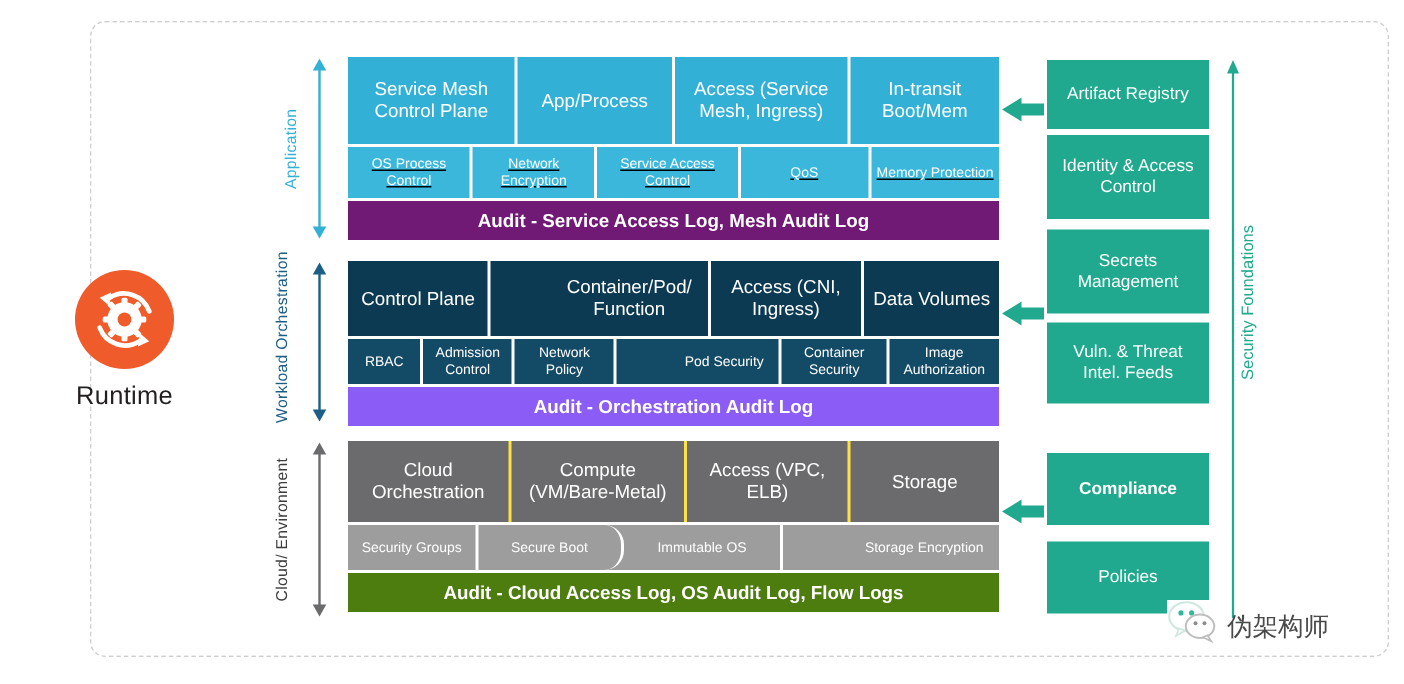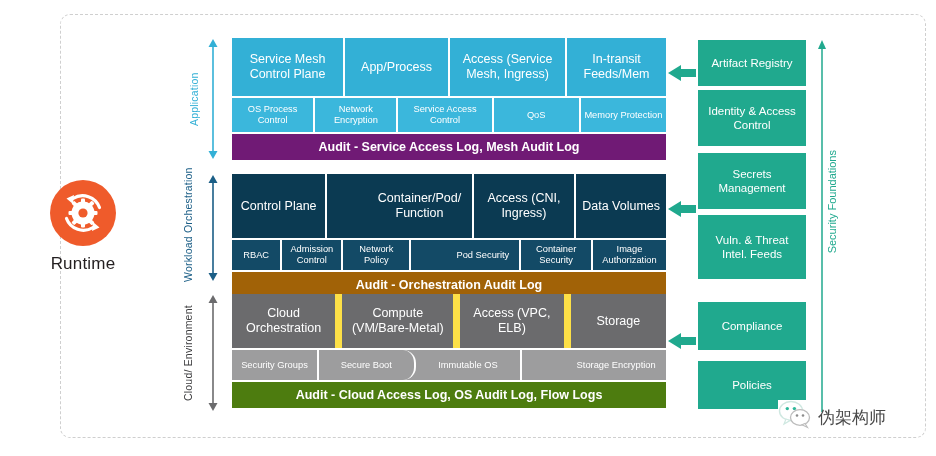--- a/index.html
+++ b/index.html
@@ -47,37 +47,37 @@
   .row-sub .cell{font-size:9.3px;}
   .row-audit{
     display:flex;align-items:center;justify-content:center;
     color:#fff;font-size:12.5px;font-weight:bold;height:26px;box-sizing:border-box;
   }
 
   
   .app .row-main{background:#33b0d6;height:58px;}
   .app .row-main .cell{border-right:2px solid #ffffff;}
   .app .row-main .cell:last-child{border-right:none;}
-  .app .row-sub{background:#3bb7dc;height:34px;margin-top:2px;}
+  .app .row-sub{background:#3bb7dc;height:34px;margin-top:2px;text-decoration:underline;}
   .app .row-sub .cell{border-right:2px solid #ffffff;}
   .app .row-sub .cell:last-child{border-right:none;}
   .app .row-audit{background:#701a75;margin-top:2px;}
 
   
-  .wl .row-main{background:#0b3a52;height:64px;}
+  .wl .row-main{background:#0b3a52;height:50px;}
   .wl .row-main .cell{border-right:2px solid #ffffff;}
   .wl .row-main .cell:last-child{border-right:none;}
   .wl .row-sub{background:#134a66;height:30px;margin-top:2px;}
   .wl .row-sub .cell{border-right:2px solid #ffffff;}
   .wl .row-sub .cell:last-child{border-right:none;}
-  .wl .row-audit{background:#a16207;margin-top:2px;}
+  .wl .row-audit{background:#8b5cf6;margin-top:2px;}
 
   
   .cl .row-main{background:#6b6b6d;height:54px;}
-  .cl .row-main .cell{border-right:7px solid #fde047;}
+  .cl .row-main .cell{border-right:2px solid #fde047;}
   .cl .row-main .cell:last-child{border-right:none;}
   .cl .row-sub{background:#9d9d9e;height:30px;margin-top:2px;}
   .cl .row-sub .cell{border-right:2px solid #ffffff;}
   .cl .row-sub .cell:last-child{border-right:none;}
   .cl .row-audit{background:#4d7c0f;margin-top:2px;}
 
   
   .gbox{
     position:absolute;left:698px;width:108px;
     background:#20a98e;color:#ffffff;
@@ -156,21 +156,21 @@
       <polygon points="7,117 11.5,109 2.5,109" fill="#6b6b6d"></polygon>
     </svg>
   </div>
   <div class="axis-lab" style="left:182px;top:294px;height:118px;color:#3d3d3f;line-height:1.15;">Cloud/ Environment</div>
 
   <div class="layer app" style="top:38px;">
     <div class="row row-main">
       <div class="cell" style="flex:26;">Service Mesh Control Plane</div>
       <div class="cell" style="flex:24;">App/Process</div>
       <div class="cell" style="flex:27;">Access (Service Mesh, Ingress)</div>
-      <div class="cell" style="flex:23;">In-transit Feeds/Mem</div>
+      <div class="cell" style="flex:23;">In-transit Boot/Mem</div>
     </div>
     <div class="row row-sub">
       <div class="cell" style="flex:19;">OS Process Control</div>
       <div class="cell" style="flex:19;">Network Encryption</div>
       <div class="cell" style="flex:22;">Service Access Control</div>
       <div class="cell" style="flex:20;">QoS</div>
       <div class="cell" style="flex:20;">Memory Protection</div>
     </div>
     <div class="row-audit">Audit - Service Access Log, Mesh Audit Log</div>
   </div>
@@ -221,22 +221,22 @@
   </div>
   <div style="position:absolute;left:668px;top:330px;">
     <svg width="28" height="22">
         <polygon points="0,11 13,3 13,7 28,7 28,15 13,15 13,19" fill="#20a98e"></polygon>
       </svg>
   </div>
 
   <div class="gbox" style="top:40px;height:46px;">Artifact Registry</div>
   <div class="gbox" style="top:90px;height:56px;">Identity &amp; Access Control</div>
   <div class="gbox" style="top:153px;height:56px;">Secrets Management</div>
-  <div class="gbox" style="top:215px;height:64px;">Vuln. &amp; Threat Intel. Feeds</div>
-  <div class="gbox" style="top:302px;height:48px;">Compliance</div>
+  <div class="gbox" style="top:215px;height:54px;">Vuln. &amp; Threat Intel. Feeds</div>
+  <div class="gbox" style="top:302px;height:48px;font-weight:bold;">Compliance</div>
   <div class="gbox" style="top:361px;height:48px;">Policies</div>
 
   <div style="position:absolute;left:816px;top:40px;">
     <svg width="12" height="372">
       <line x1="6" y1="8" x2="6" y2="372" stroke="#20a98e" stroke-width="1.5"></line>
       <polygon points="6,0 10,9 2,9" fill="#20a98e"></polygon>
     </svg>
   </div>
   <div class="sf-label" style="top:150px;">Security Foundations</div>
 

